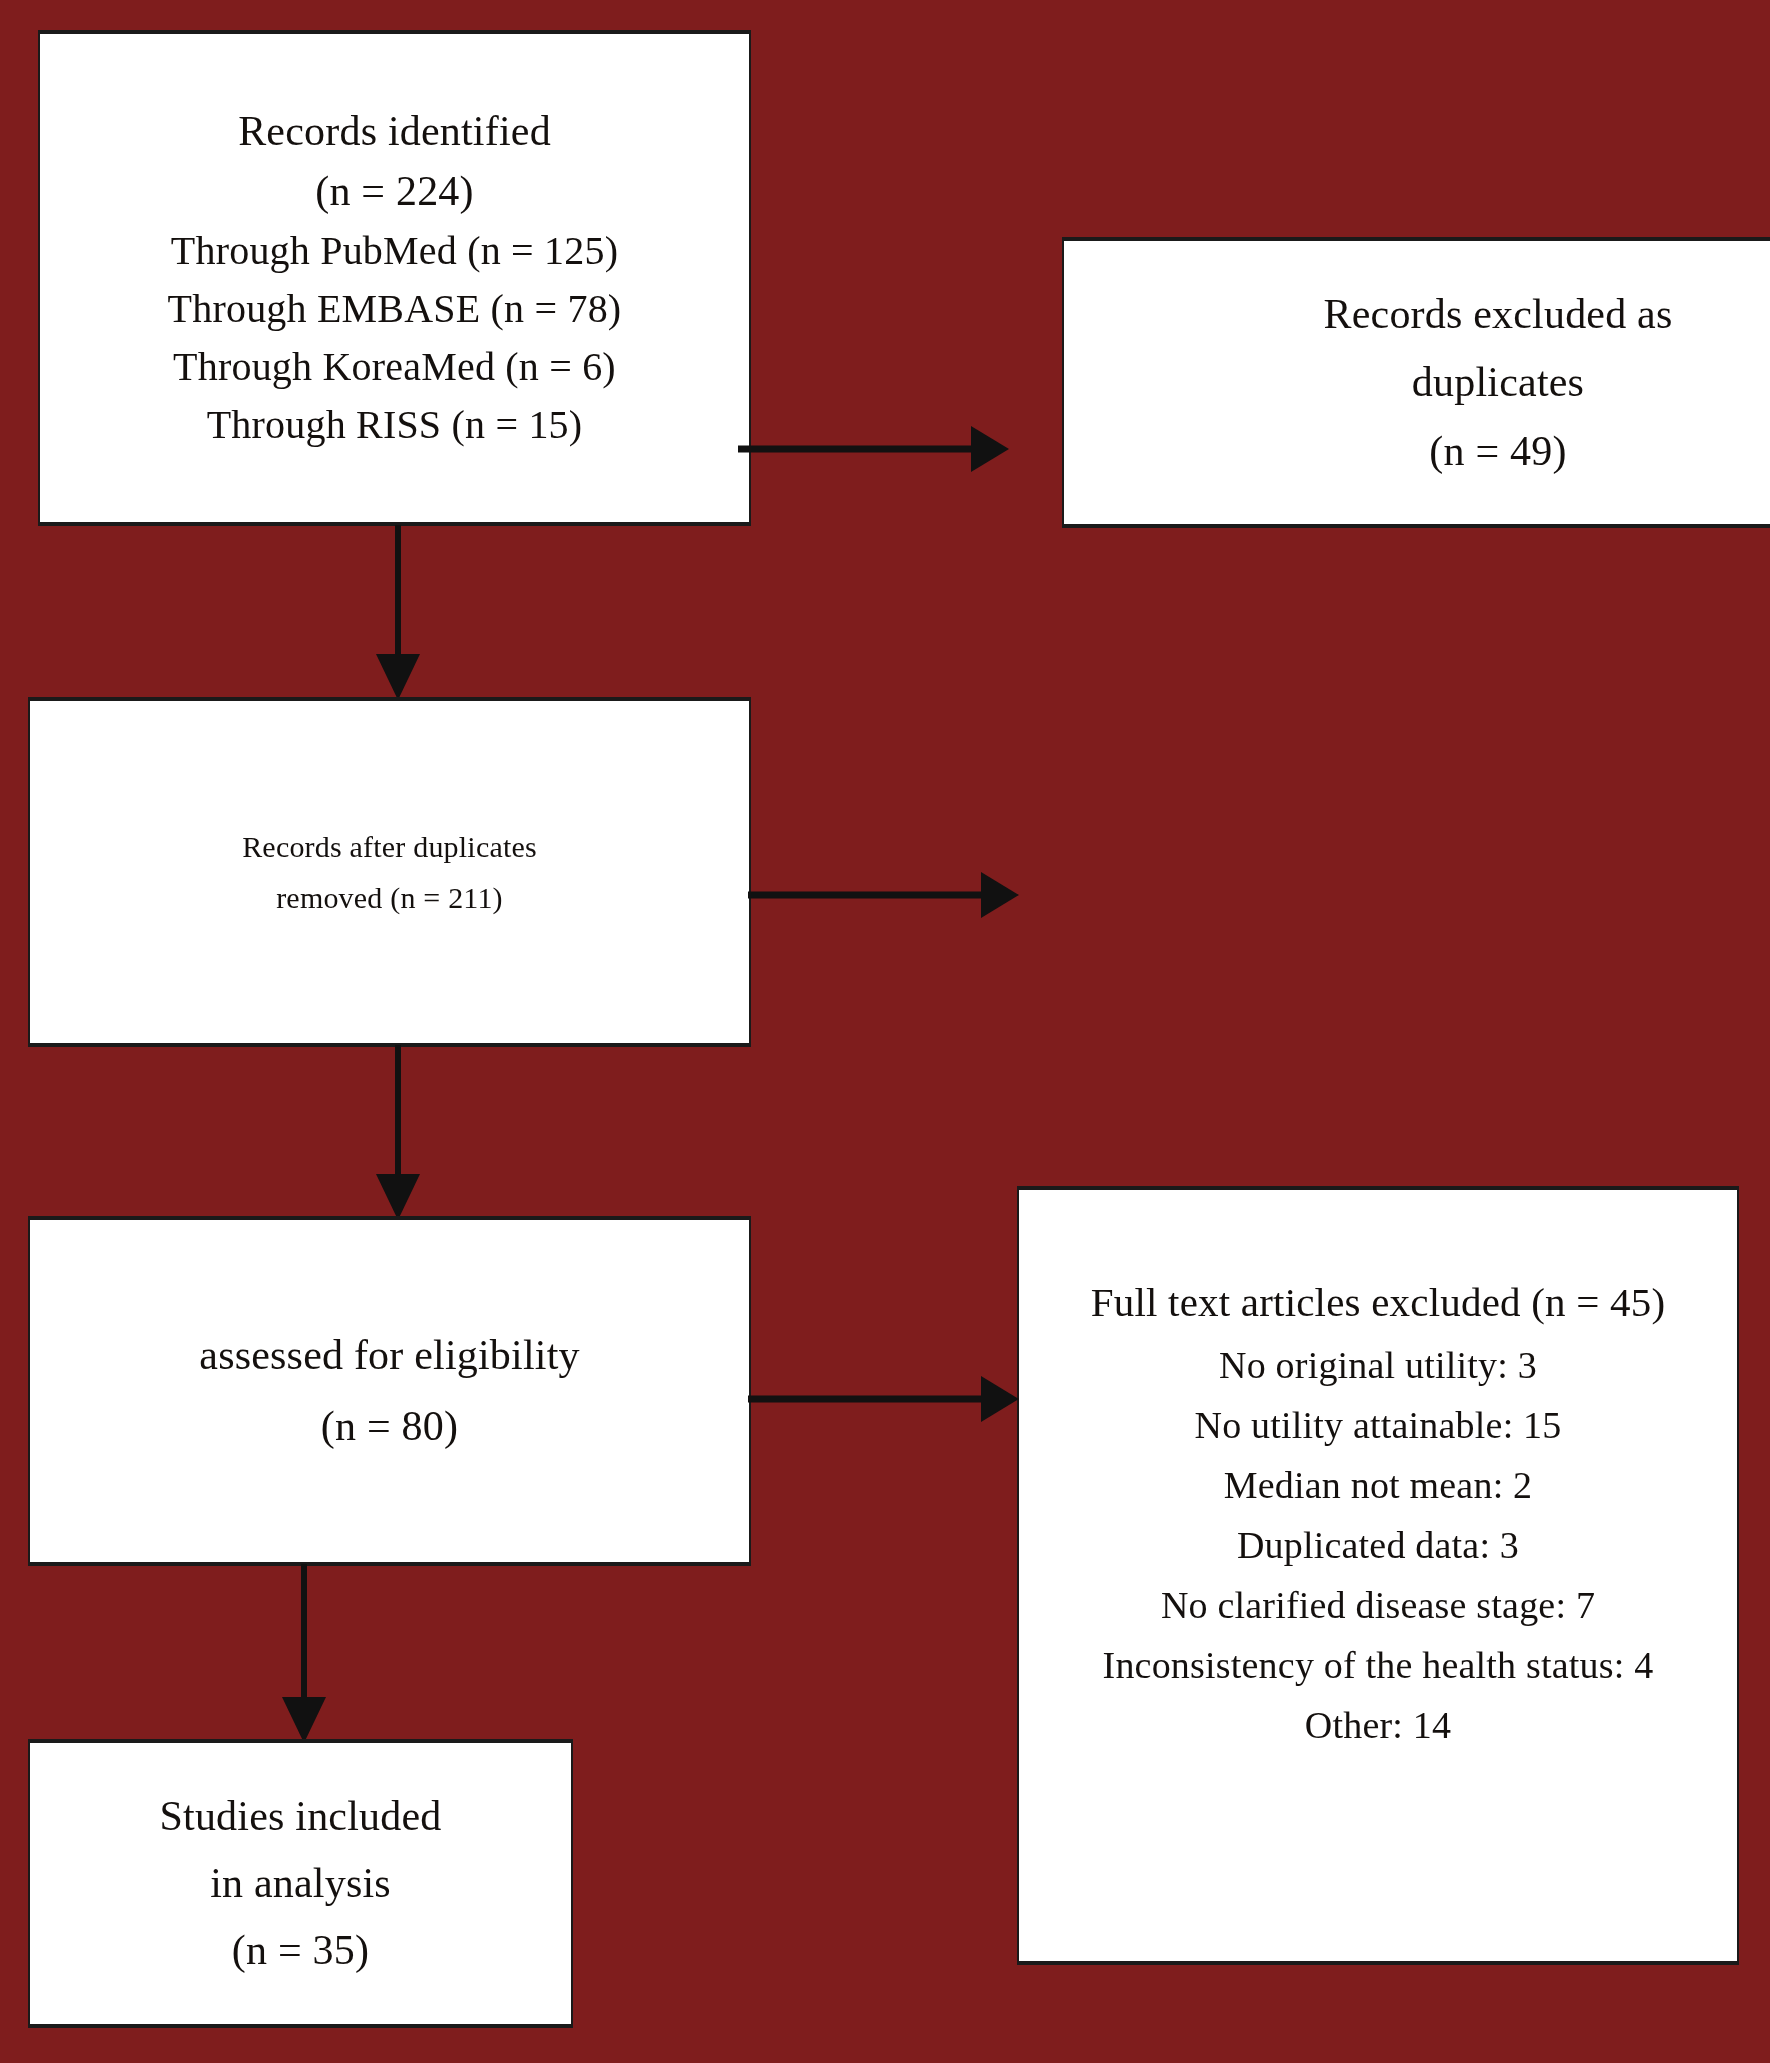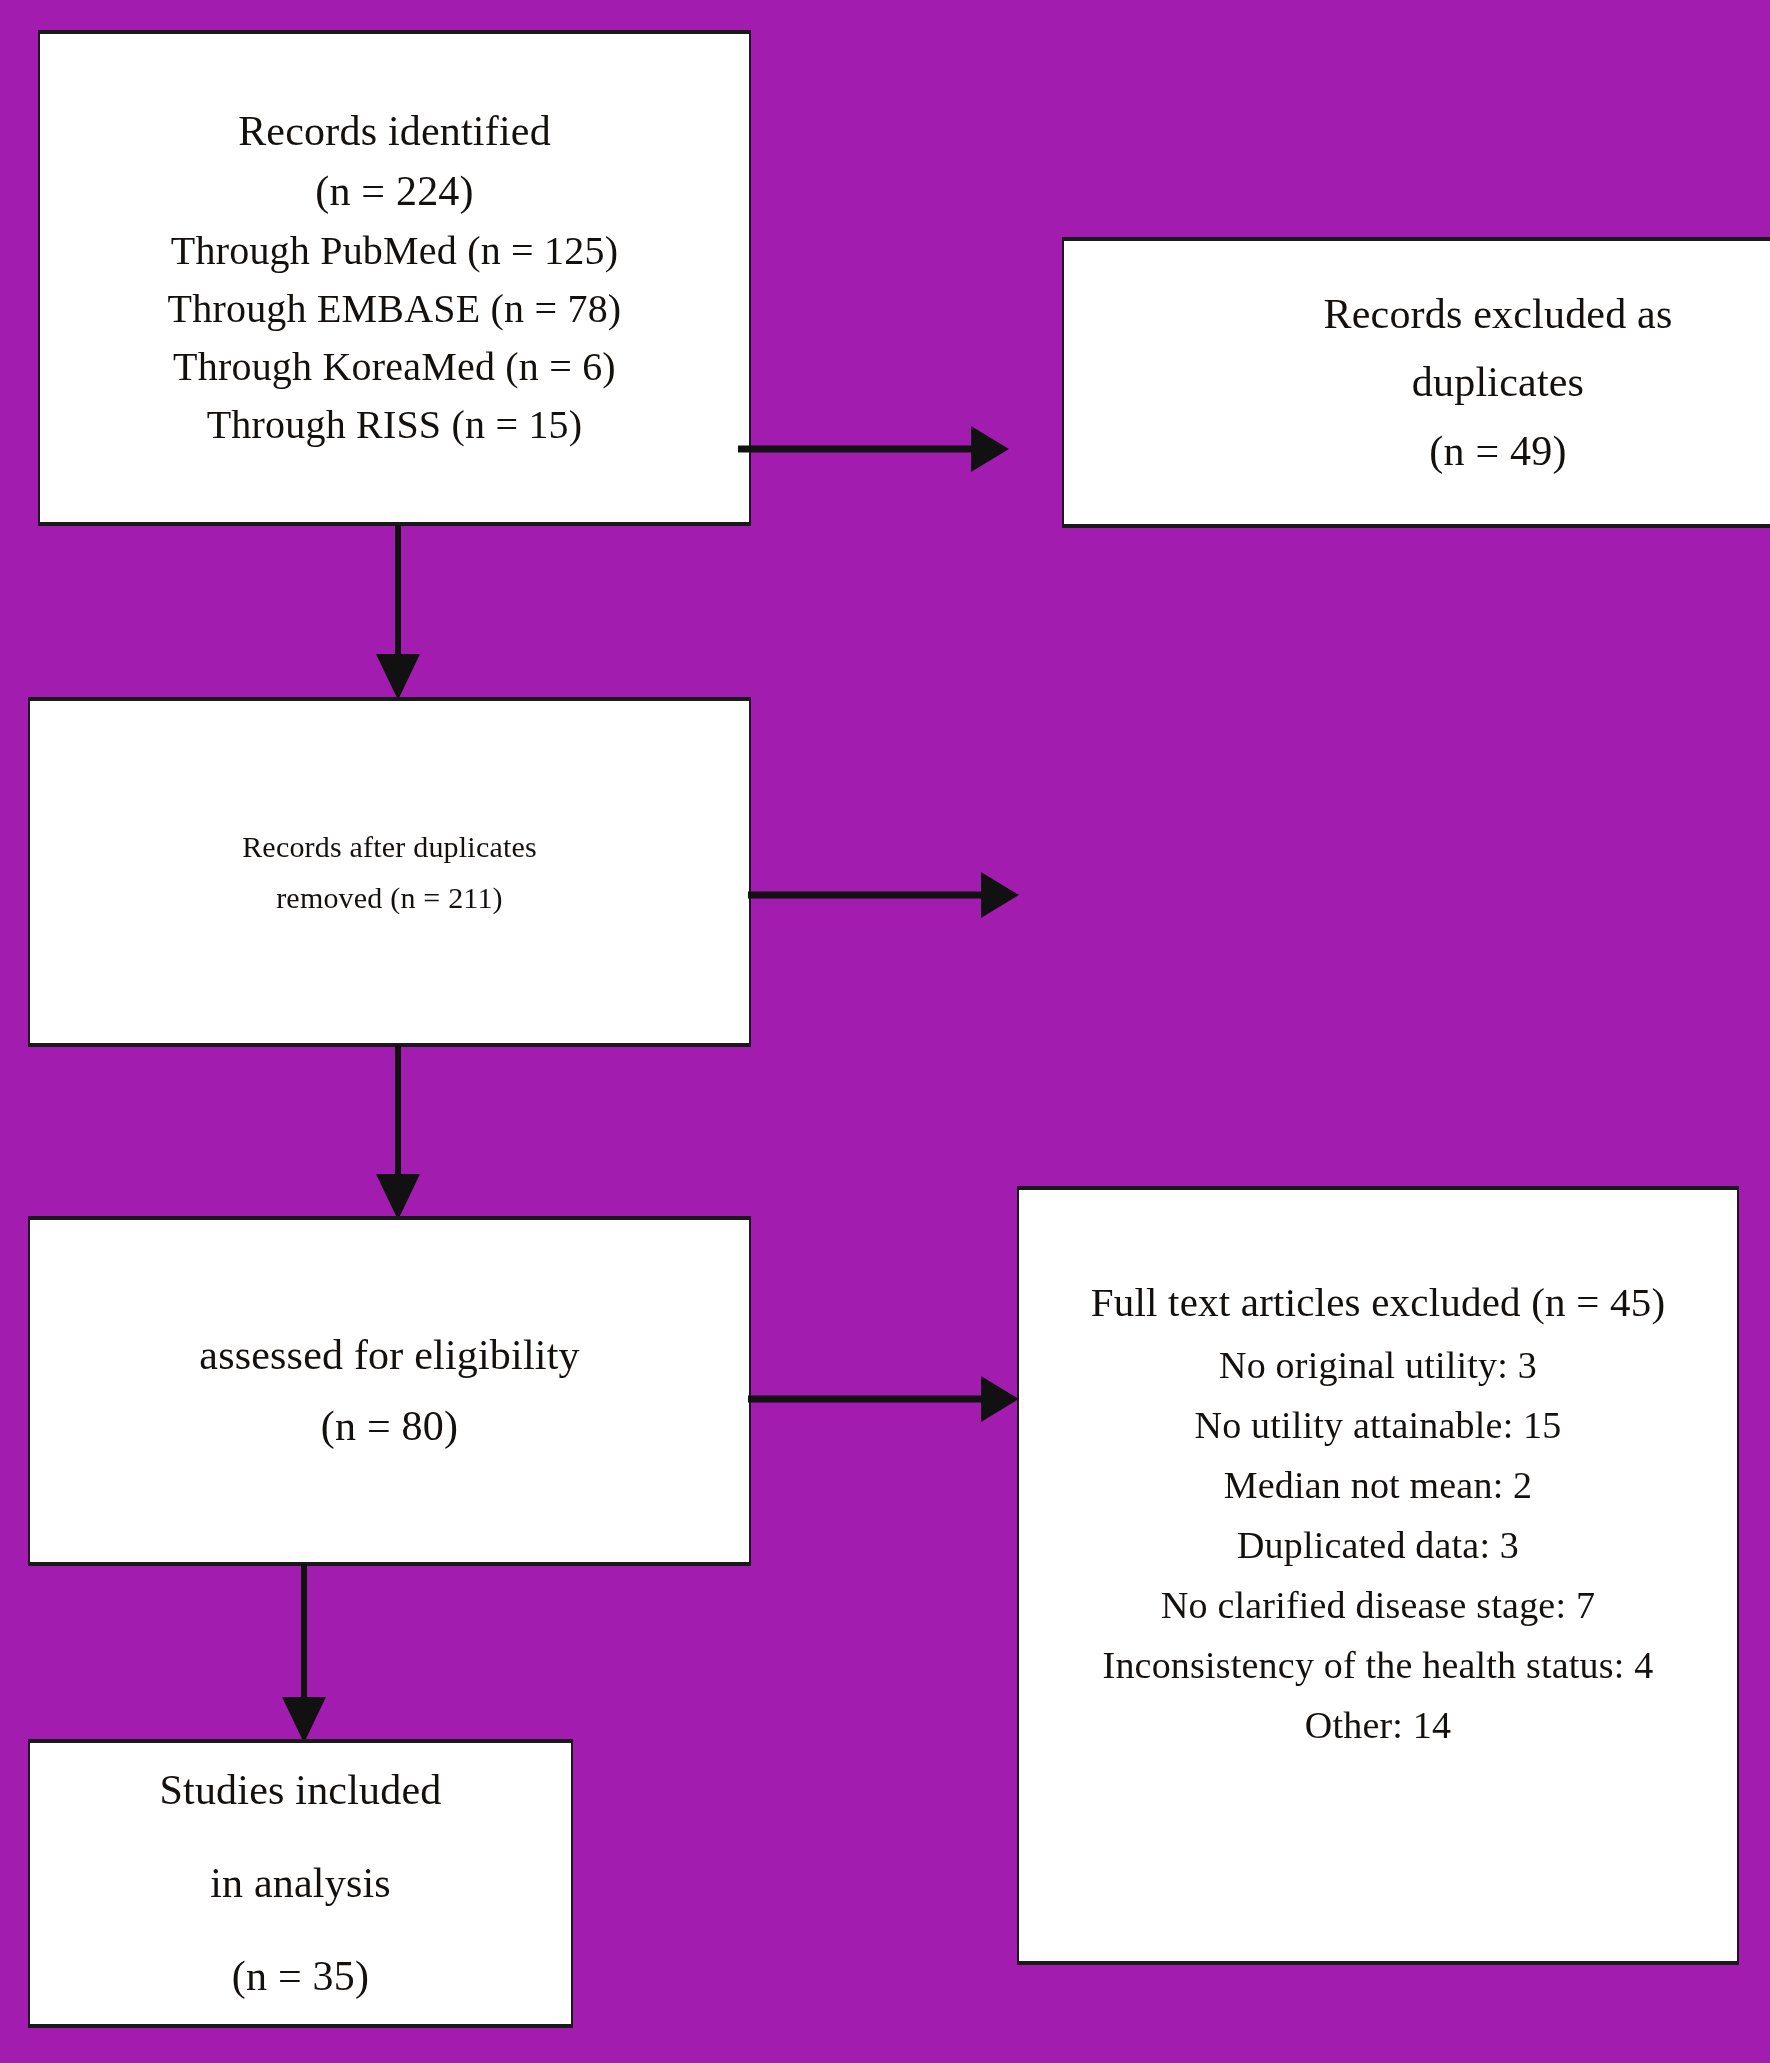--- a/index.html
+++ b/index.html
@@ -5,21 +5,21 @@
 <style>
   html, body {
     margin: 0;
     padding: 0;
     background: #ffffff;
   }
   #canvas {
     position: relative;
     width: 1770px;
     height: 2064px;
-    background: #a21caf;
+    background: #7f1d1d;
     font-family: "Liberation Serif", "DejaVu Serif", serif;
     overflow: hidden;
   }
   .flowbox {
     position: absolute;
     box-sizing: border-box;
     background: #ffffff;
     border: 2px solid #1a1a1a;
     border-top-width: 4px;
     border-bottom-width: 4px;
@@ -54,21 +54,21 @@
   #box-excluded-abstract { left: 1017px; top: 697px; width: 722px; height: 350px; padding-top: 54px; }
   #box-excluded-abstract .line { font-size: 42px; line-height: 1.66; }
   
   #box-fulltext-assessed { left: 28px;  top: 1216px; width: 723px; height: 350px; }
   #box-fulltext-assessed .line { font-size: 42px; line-height: 1.68; }
   
   #box-fulltext-excluded { left: 1017px; top: 1186px; width: 722px; height: 779px; padding-top: 80px; }
   #box-fulltext-excluded .line { font-size: 38px; line-height: 1.58; }
   #box-fulltext-excluded .line.head { font-size: 41px; }
   
-  #box-studies-included { left: 28px;  top: 1739px; width: 545px; height: 289px; gap: 26px; }
+  #box-studies-included { left: 28px;  top: 1739px; width: 545px; height: 289px; }
   #box-studies-included .line { font-size: 42px; line-height: 1.6; }
 
   
   .h-arrow, .v-arrow { position: absolute; }
   .h-arrow .shaft {
     position: absolute;
     left: 0; top: 50%;
     transform: translateY(-50%);
     height: 7px;
     background: #111111;

